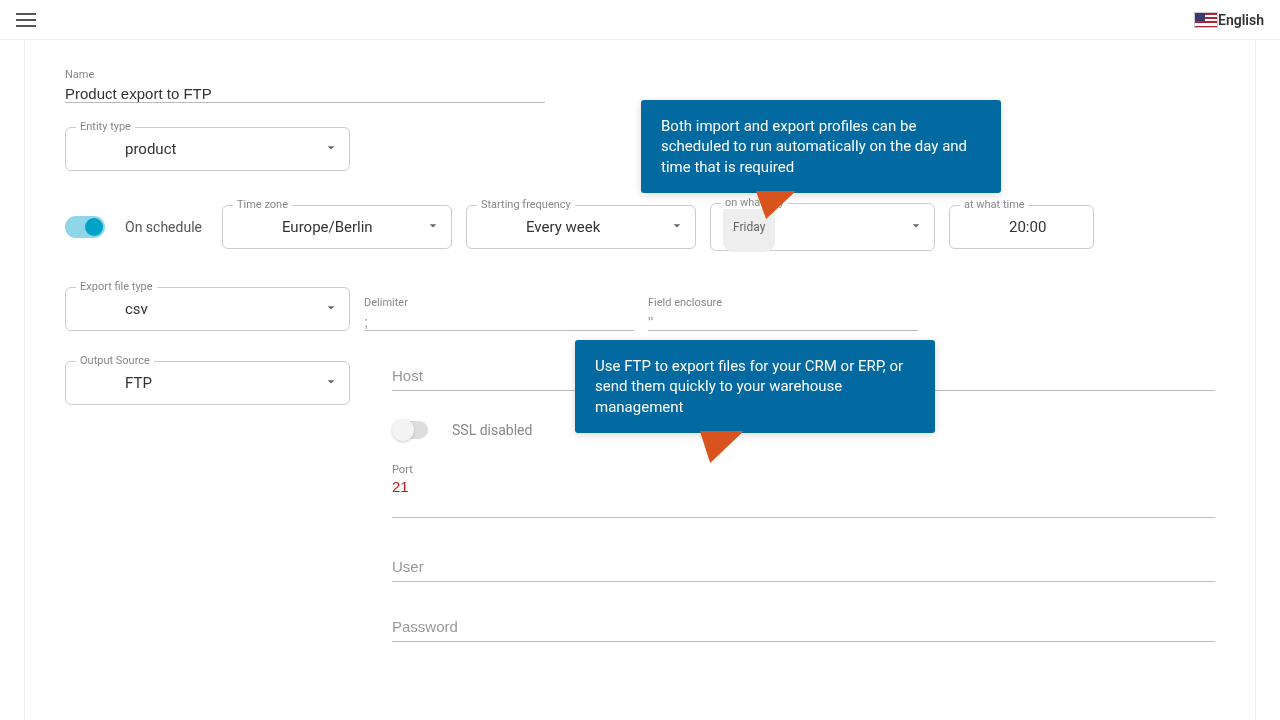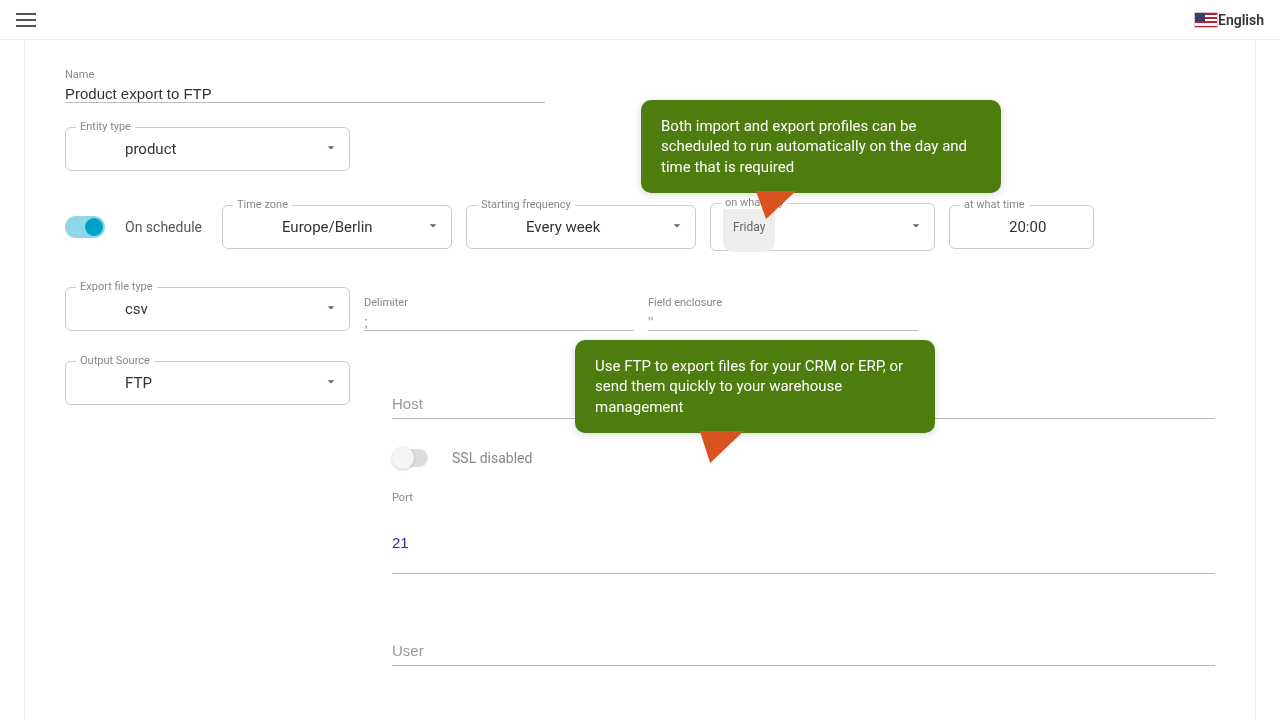--- a/index.html
+++ b/index.html
@@ -124,43 +124,43 @@
   .underline-small { width:270px; }
 
   .output-row { align-items:flex-start; }
   .output-select { width: 285px; }
   .ftp-col { flex:1; padding-left: 28px; }
 
   .ftp-field { margin-bottom: 30px; width: 100%; }
   .ftp-field input {
     border:none; border-bottom:1px solid #bbb;
     width:100%; font-size:15px; padding:6px 0; outline:none;
-    background:transparent; color:#4c1d95;margin-top:28px;
+    background:transparent; color:#b91c1c;
   }
   .ftp-field input::placeholder { color:#999; }
 
   .ssl-row { display:flex; align-items:center; gap:24px; margin: 12px 0 24px 0; }
   .ssl-toggle {
     width:36px; height:18px; border-radius:9px; background:#ddd;
     position:relative; cursor:pointer;
   }
   .ssl-toggle .knob {
     position:absolute; left:0px; top:-2px;
     width:22px; height:22px; border-radius:50%; background:#f4f4f4;
     box-shadow:0 1px 3px rgba(0,0,0,0.2);
   }
   .ssl-label { color:#888; font-size:14px; }
   .port-field .plabel { font-size:11px; color:#888; display:block; }
   .port-field input { border:none; border-bottom:1px solid #bbb; width:100%; font-size:15px; padding:2px 0 22px; outline:none; }
 
   .callout {
     position:absolute;
-    background:#4d7c0f;
+    background:#0369a1;
     color:#fff;
-    border-radius:10px;
+    border-radius:3px;
     padding:16px 20px;
     font-size:15px;
     line-height:1.35;
     max-width: 360px;
     box-shadow:0 2px 8px rgba(0,0,0,0.15);
   }
   .callout .tail {
     position:absolute;
     width:0; height:0;
   }

